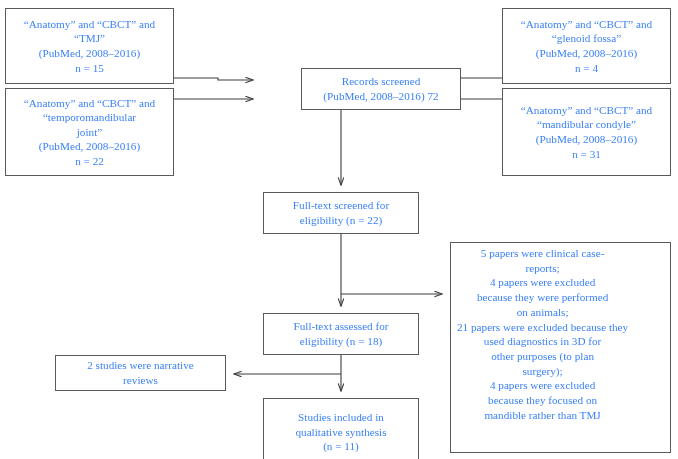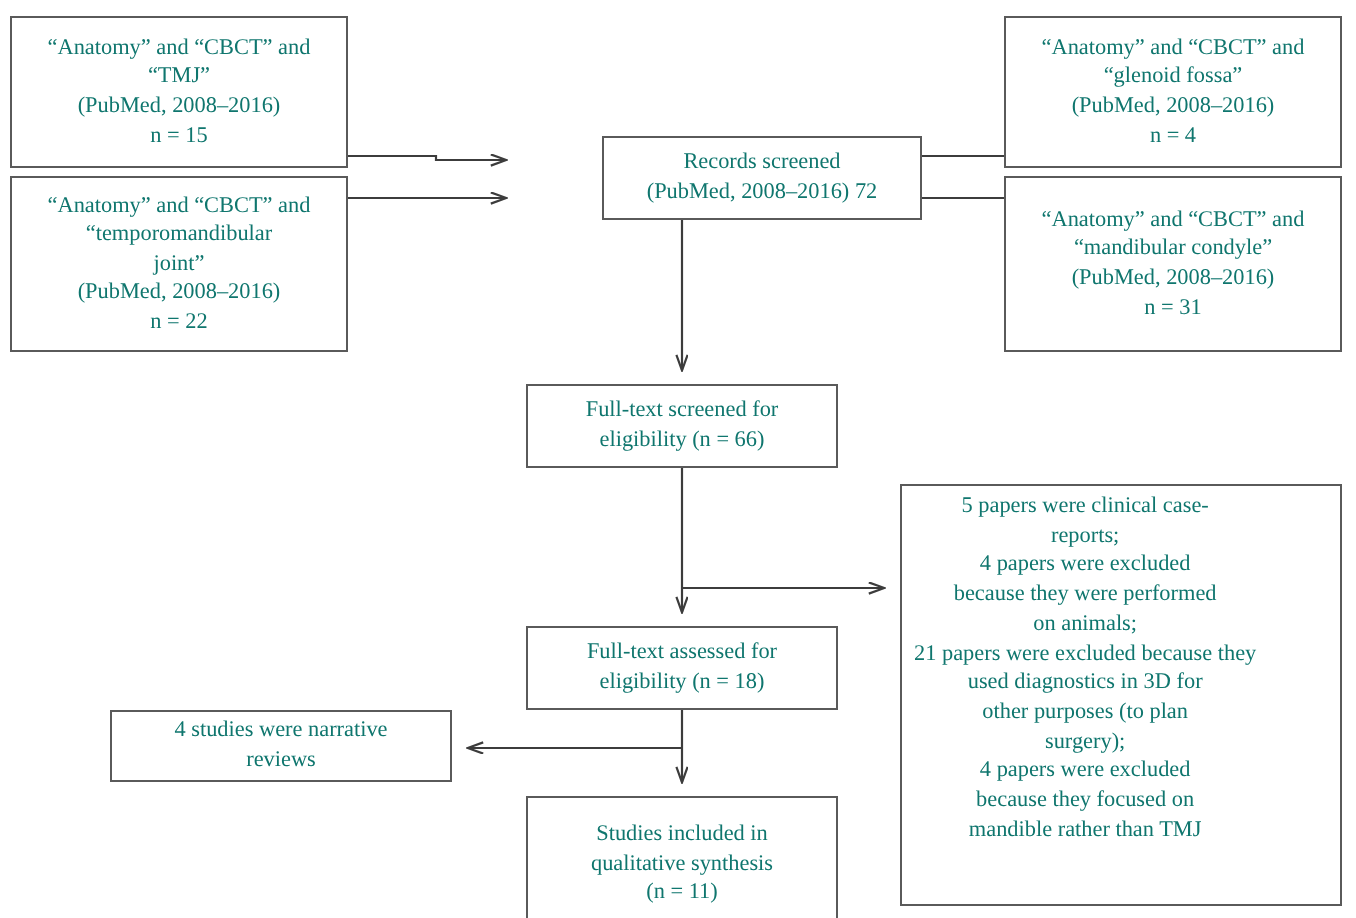--- a/index.html
+++ b/index.html
@@ -6,21 +6,21 @@
     margin: 0;
     padding: 0;
     background: #ffffff;
   }
   #canvas {
     position: relative;
     width: 678px;
     height: 459px;
     background: #ffffff;
     font-family: "Liberation Serif", "DejaVu Serif", serif;
-    color: #0f766e;
+    color: #3b82f6;
     overflow: hidden;
   }
   .box {
     position: absolute;
     box-sizing: border-box;
     border: 1px solid #5a5a5a;
     background: #ffffff;
     display: flex;
     align-items: center;
     justify-content: center;
@@ -116,30 +116,30 @@
 
   <div class="box" style="left:502px; top:88px; width:169px; height:88px;">“Anatomy” and “CBCT” and
 “mandibular condyle”
 (PubMed, 2008–2016)
 n = 31</div>
 
   <div class="box" style="left:261px; top:68px; width:160px; height:42px;margin-left:40px;">Records screened
 (PubMed, 2008–2016) 72</div>
 
   <div class="box" style="left:263px; top:192px; width:156px; height:42px;">Full-text screened for
-eligibility (n = 66)</div>
+eligibility (n = 22)</div>
 
   <div class="box" style="left:263px; top:313px; width:156px; height:42px;">Full-text assessed for
 eligibility (n = 18)</div>
 
   <div class="box" style="left:263px; top:398px; width:156px; height:68px;">Studies included in
 qualitative synthesis
 (n = 11)</div>
 
-  <div class="box" style="left:55px; top:355px; width:171px; height:36px;">4 studies were narrative
+  <div class="box" style="left:55px; top:355px; width:171px; height:36px;">2 studies were narrative
 reviews</div>
 
   <div class="box left-align" style="left:450px; top:242px; width:221px; height:211px;">5 papers were clinical case-
 reports;
 4 papers were excluded
 because they were performed
 on animals;
 21 papers were excluded because they
 used diagnostics in 3D for
 other purposes (to plan

